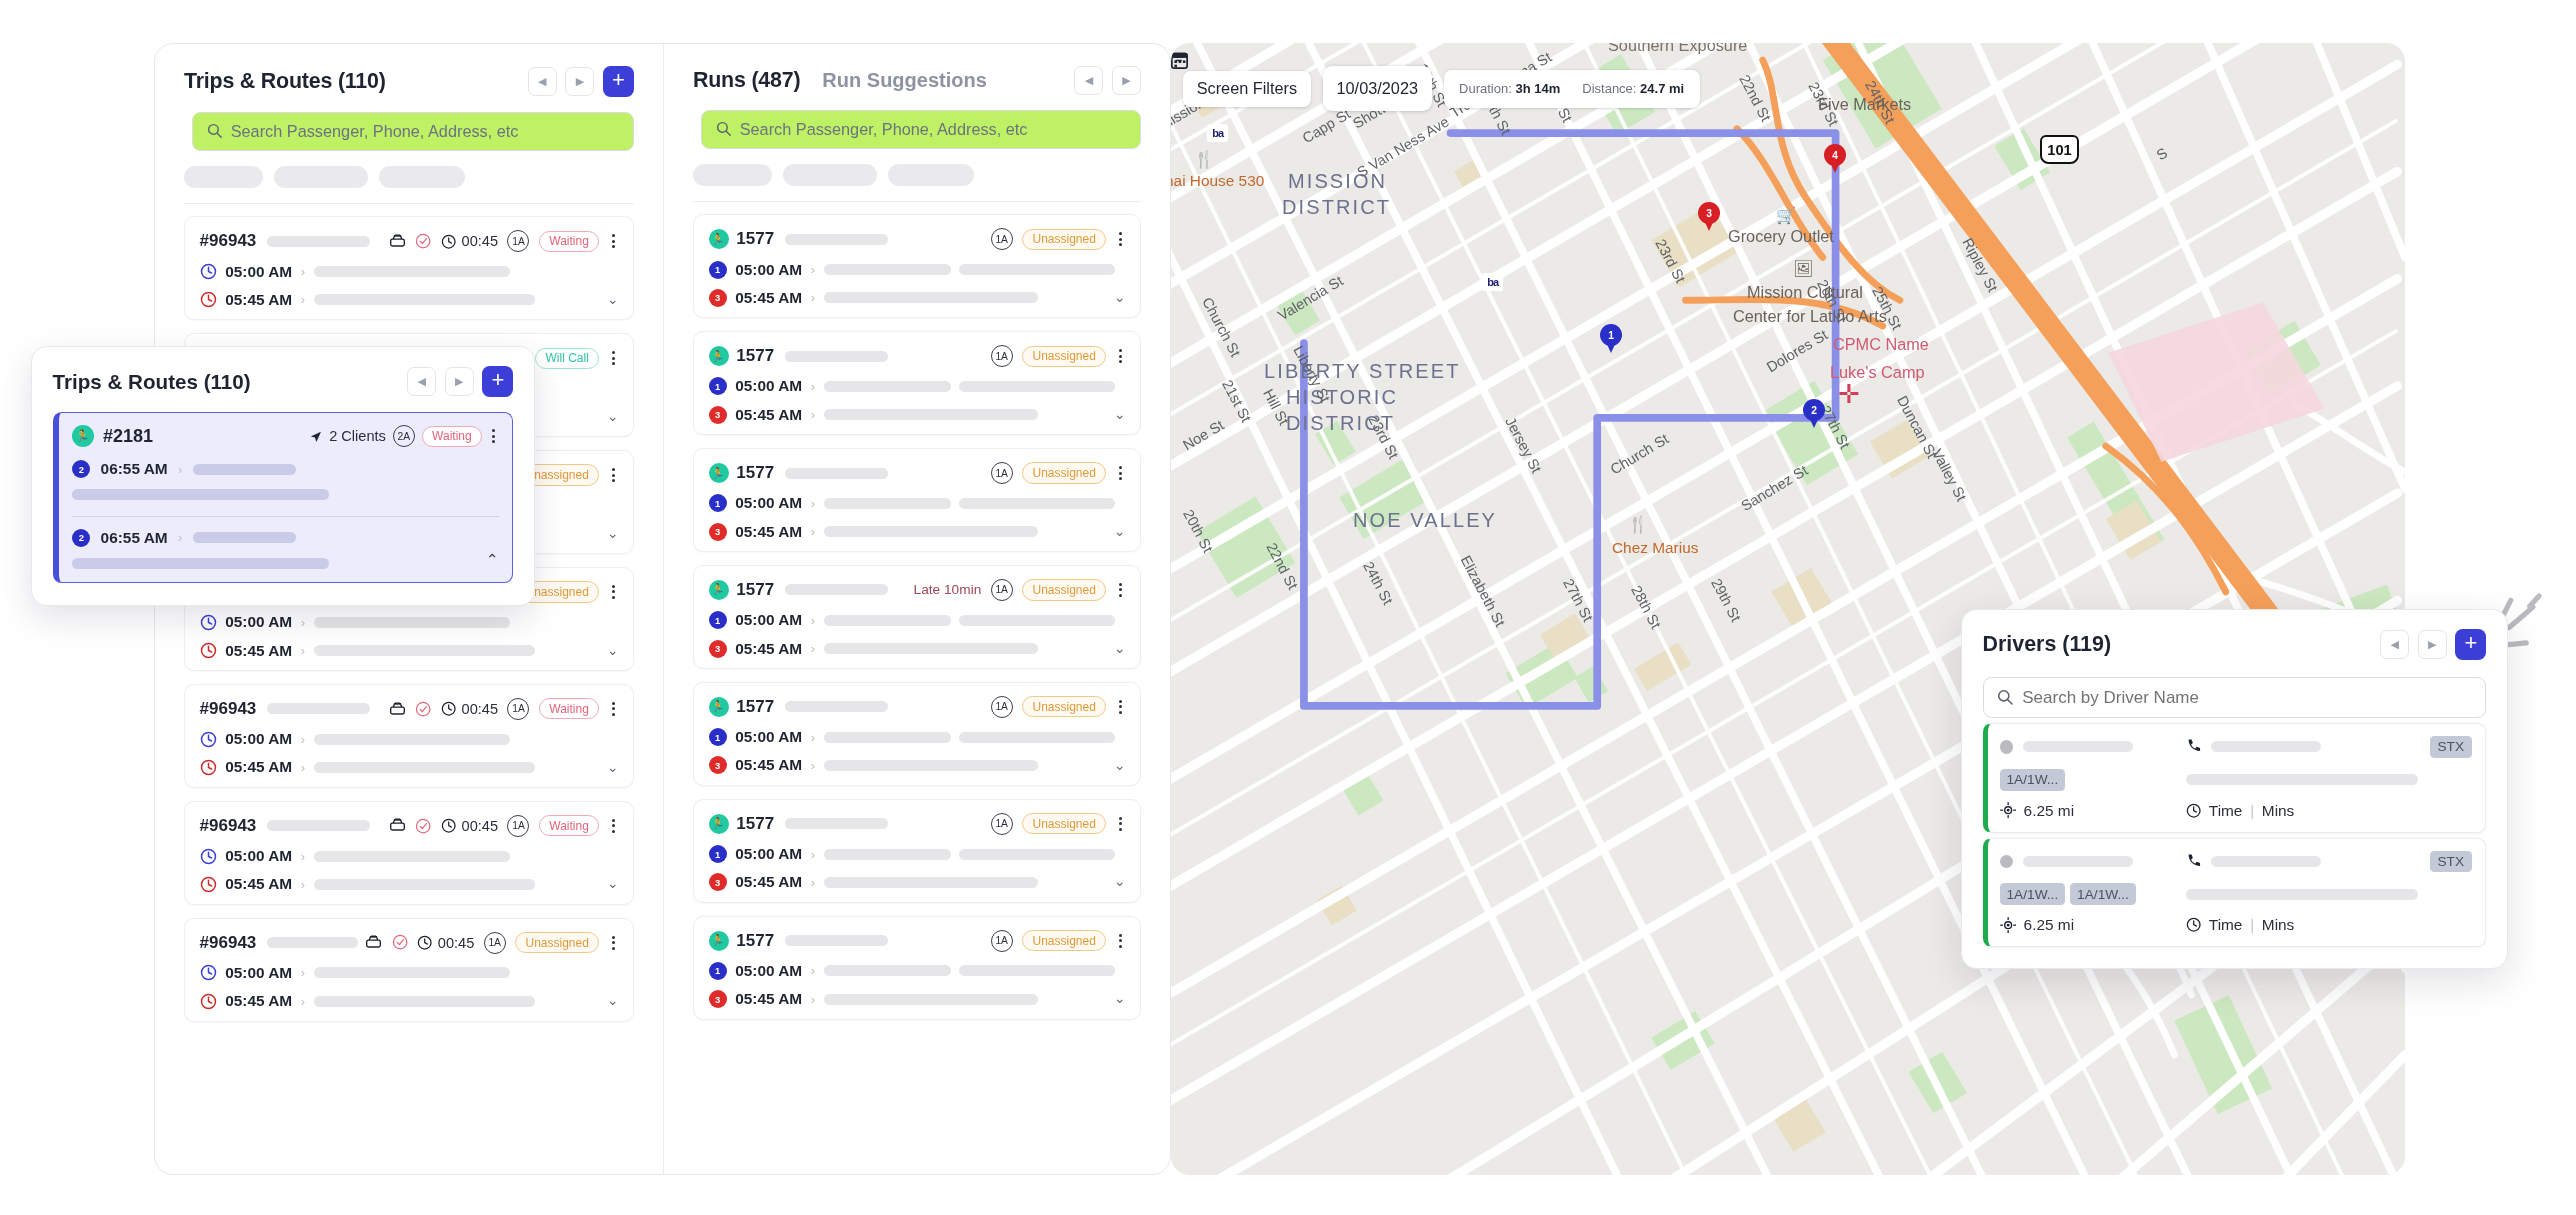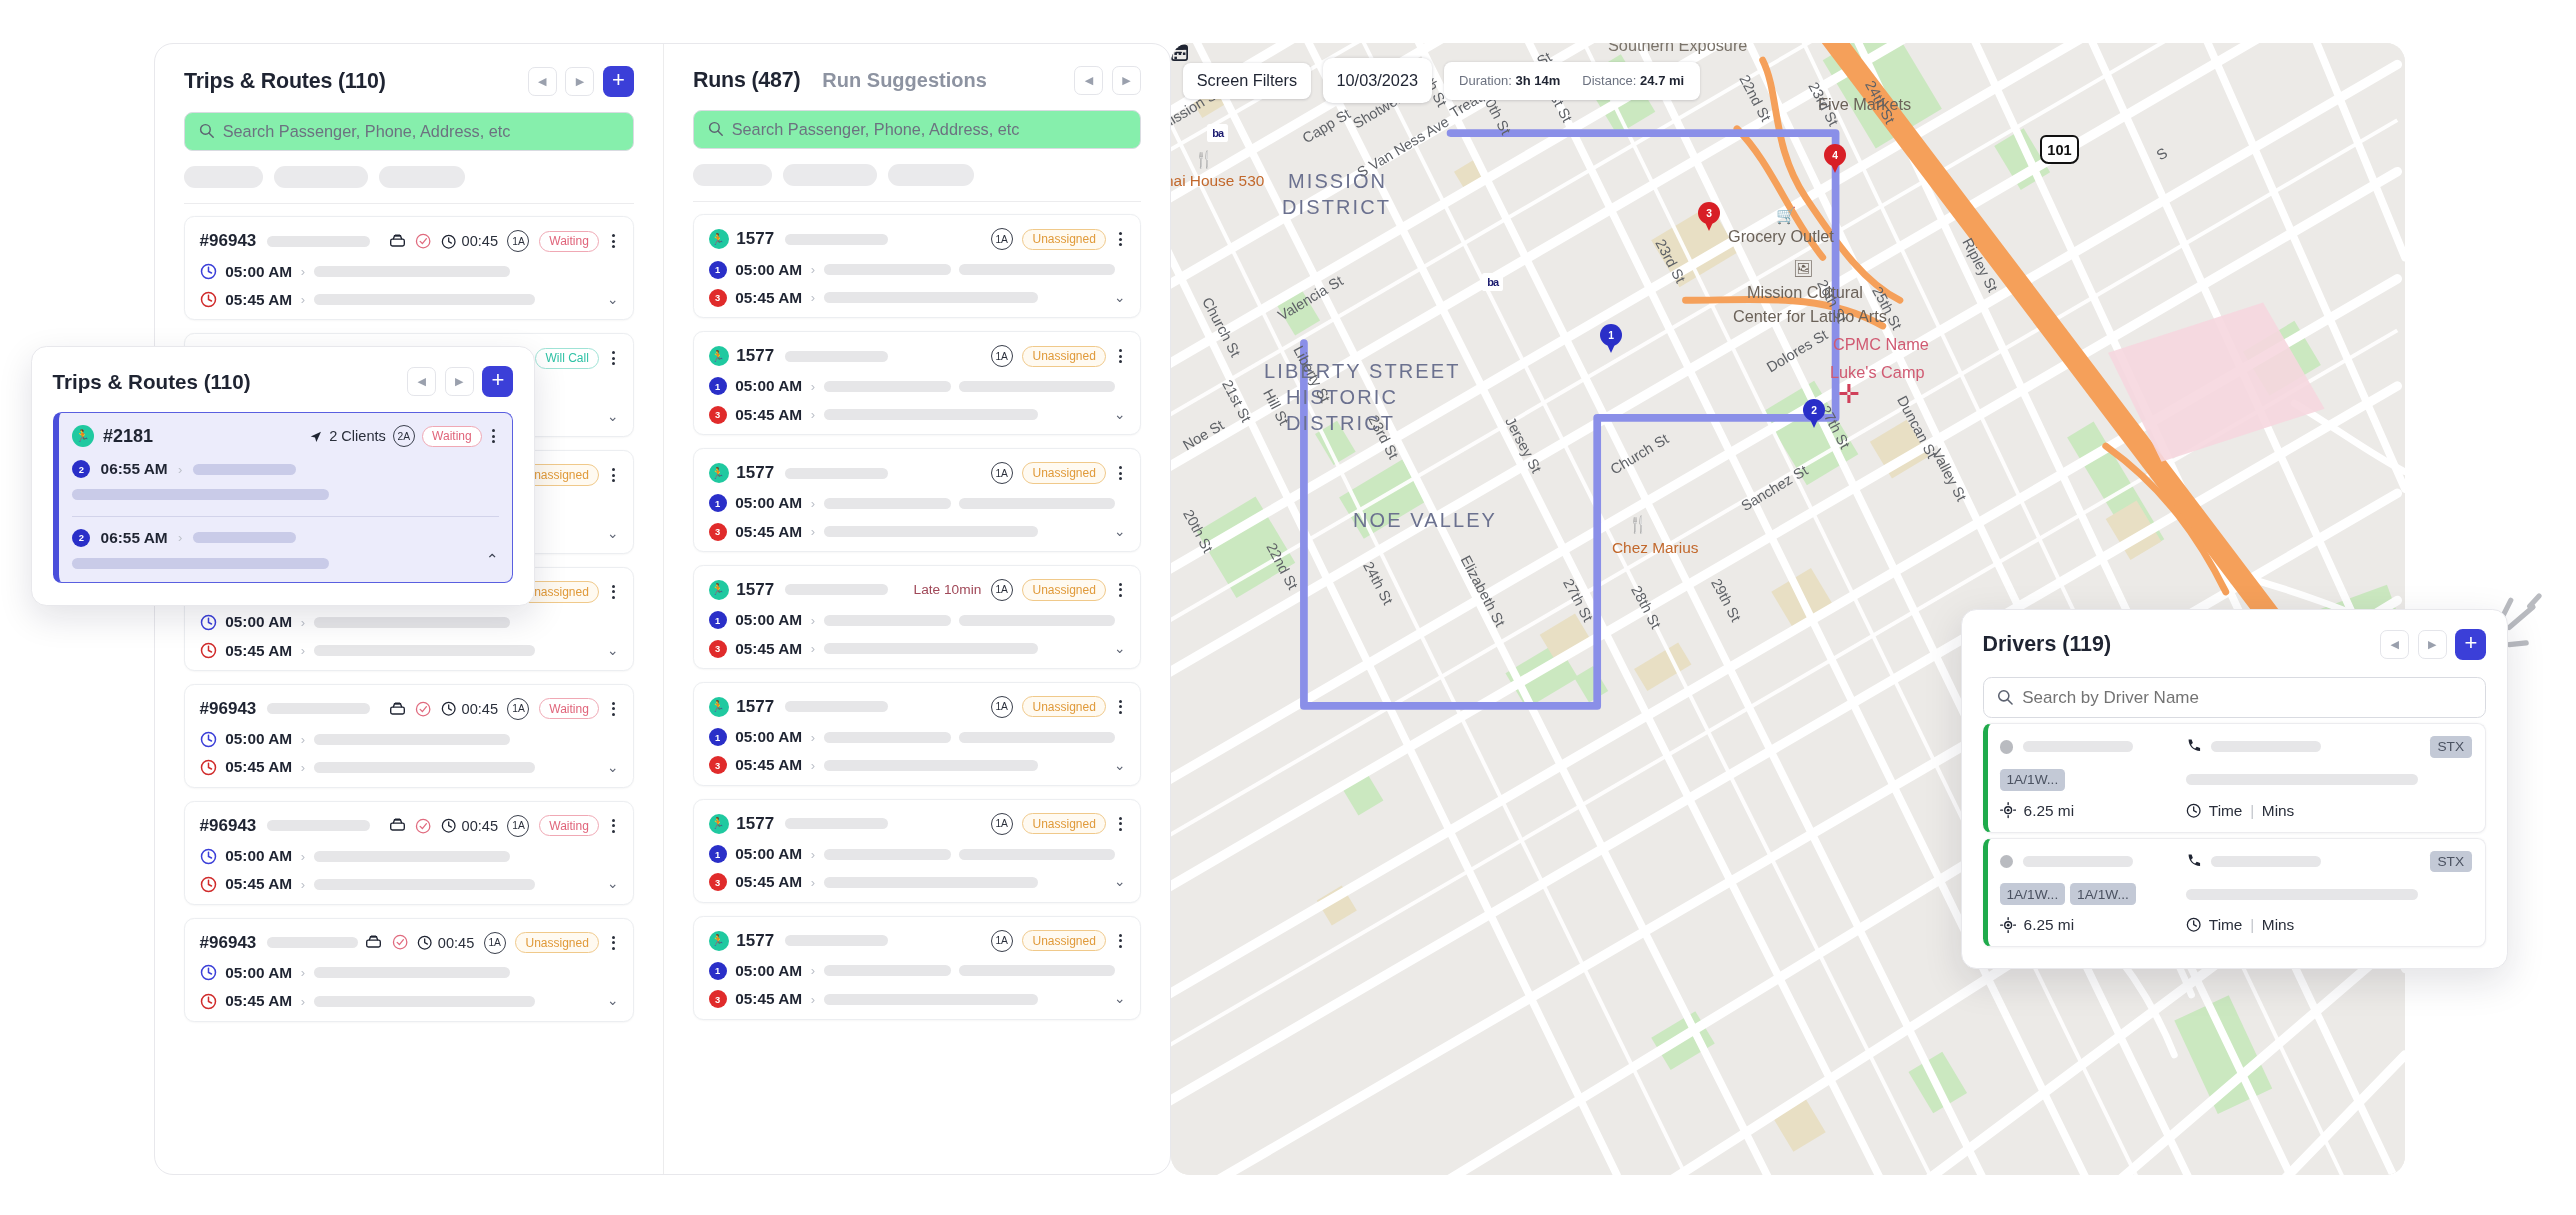--- a/index.html
+++ b/index.html
@@ -40,21 +40,21 @@
     color:#9aa0ad; font-size: 11px; line-height:1;
   }
   .add-btn {
     width: 31px; height: 31px; border-radius: 7.7px; background:#3b3fd8;
     display:flex; align-items:center; justify-content:center;
     color:#fff; font-size: 22px; font-weight: 400; line-height: 0.8; padding-bottom:2.6px;
   }
 
   .search-wrap {
     margin-top: 14.6px; height: 39px; border:0.9px solid #d9dbe1; border-radius: 8.6px;
-    display:flex; align-items:center; padding: 0 13.7px; gap:8.6px; background:#86efac;
+    display:flex; align-items:center; padding: 0 13.7px; gap:8.6px; background:#bef264;margin-left:8px;
   }
   .search-wrap svg { flex: 0 0 auto; }
   .search-ph { font-size: 16.3px; color: #6c7280; }
 
   .chip-row { display:flex; gap:11px; margin-top: 15.4px; }
   .chip-skel { height: 22px; border-radius: 11px; background:#eaeaec; }
   .chip-skel.w1 { width: 79px; }
   .chip-skel.w2 { width: 94px; }
   .chip-skel.w3 { width: 86px; }
 
@@ -159,21 +159,21 @@
   }
   .pin .tip {
     position:absolute; left:50%; top:16.3px; transform:translateX(-50%);
     width:0;height:0;border-left:6px solid transparent;border-right:6px solid transparent;
   }
   .pin.red .body { background:#d81f26; }
   .pin.red .tip { border-top: 13px solid #d81f26; }
   .pin.blue .body { background:#2a2fc8; }
   .pin.blue .tip { border-top: 13px solid #2a2fc8; }
 
-  .map-toolbar { position:absolute; left: 0; top: 0; display:flex; align-items:center; gap: 12px; padding: 15.4px 0 0 12px; }
+  .map-toolbar { position:absolute; left: 0; top: 8px; display:flex; align-items:center; gap: 12px; padding: 15.4px 0 0 12px; }
   .tb-btn {
     background:#fff; border-radius: 7.7px; height: 36px; display:flex; align-items:center;
     gap:7.7px; padding: 0 13.7px; font-size: 16.3px; color:#1f2432;
     box-shadow: 0 0.9px 2.6px rgba(20,20,40,.16);
   }
   .tb-date {
     background:#fff; border-radius: 9.4px; height: 45px; display:flex; align-items:center;
     gap:12px; padding: 0 13.7px; font-size: 16.3px; color:#1f2432;
     box-shadow: 0 0.9px 3.4px rgba(20,20,40,.18);
   }

